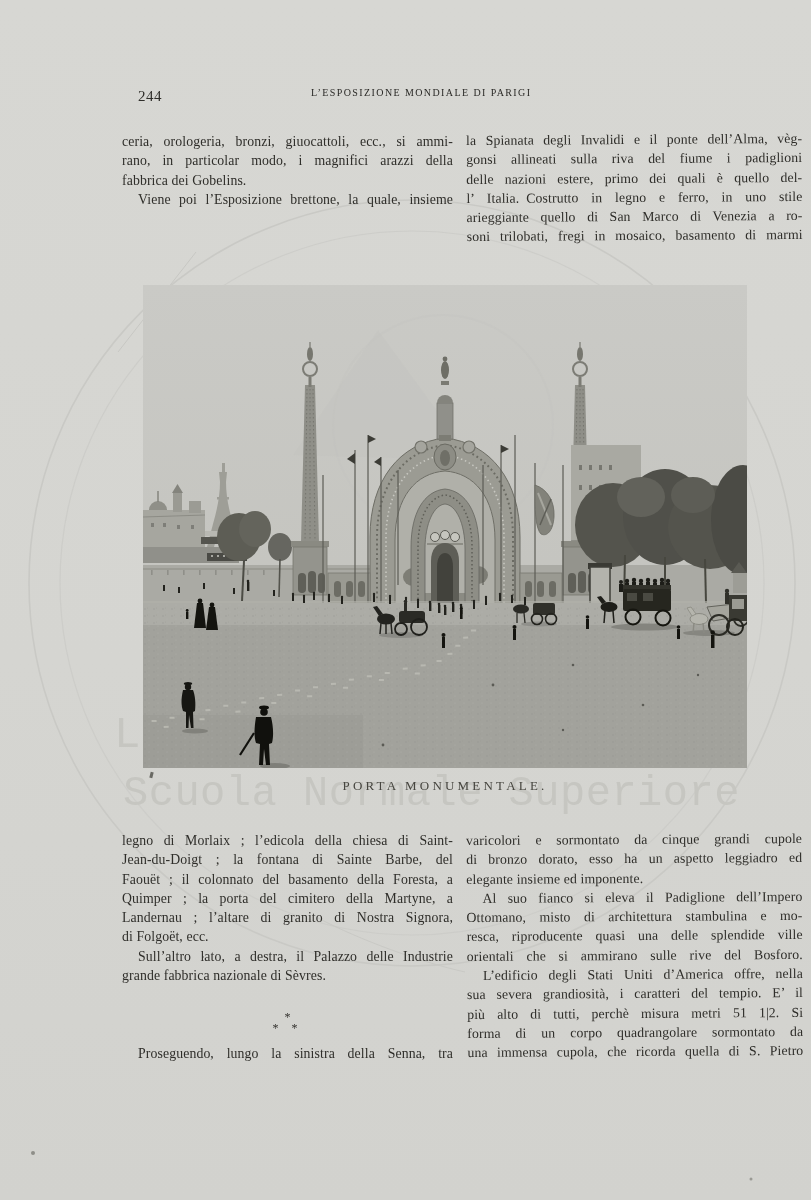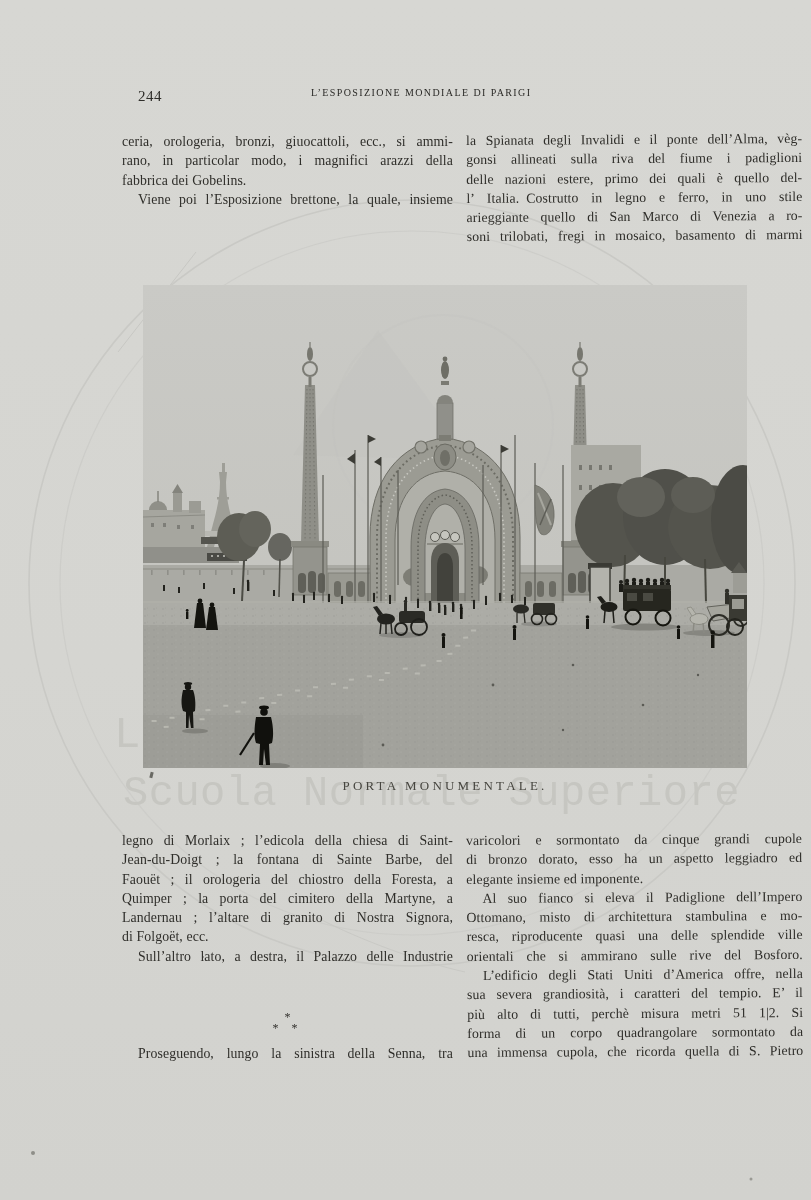--- a/index.html
+++ b/index.html
@@ -58,25 +58,26 @@
       <div class="tline just">la Spianata degli Invalidi e il ponte dell’Alma, vèg-</div>
       <div class="tline just">gonsi allineati sulla riva del fiume i padiglioni</div>
       <div class="tline just">delle nazioni estere, primo dei quali è quello del-</div>
       <div class="tline just">l’ Italia. Costrutto in legno e ferro, in uno stile</div>
       <div class="tline just">arieggiante quello di San Marco di Venezia a ro-</div>
       <div class="tline just">soni trilobati, fregi in mosaico, basamento di marmi</div>
     </div>
   <div class="colblock" style="left:122px;top:831px;width:331px">
       <div class="tline just">legno di Morlaix ; l’edicola della chiesa di Saint-</div>
       <div class="tline just">Jean-du-Doigt ; la fontana di Sainte Barbe, del</div>
-      <div class="tline just">Faouët ; il orologeria del chiostro della Foresta, a</div>
+      <div class="tline just">Faouët ; il colonnato del basamento della Foresta, a</div>
       <div class="tline just">Quimper ; la porta del cimitero della Martyne, a</div>
       <div class="tline just">Landernau ; l’altare di granito di Nostra Signora,</div>
       <div class="tline">di Folgoët, ecc.</div>
       <div class="tline just ind">Sull’altro lato, a destra, il Palazzo delle Industrie</div>
+      <div class="tline">grande fabbrica nazionale di Sèvres.</div>
     </div>
   <div class="asterism" style="left:122px;top:1012px;width:331px">
     <div class="r1">*</div>
     <div class="r2">* *</div>
   </div>
   <div class="colblock" style="left:122px;top:1044px;width:331px">
       <div class="tline just ind">Proseguendo, lungo la sinistra della Senna, tra</div>
     </div>
   <div class="colblock rot" style="left:466px;top:831px;width:336px">
       <div class="tline just">varicolori e sormontato da cinque grandi cupole</div>

